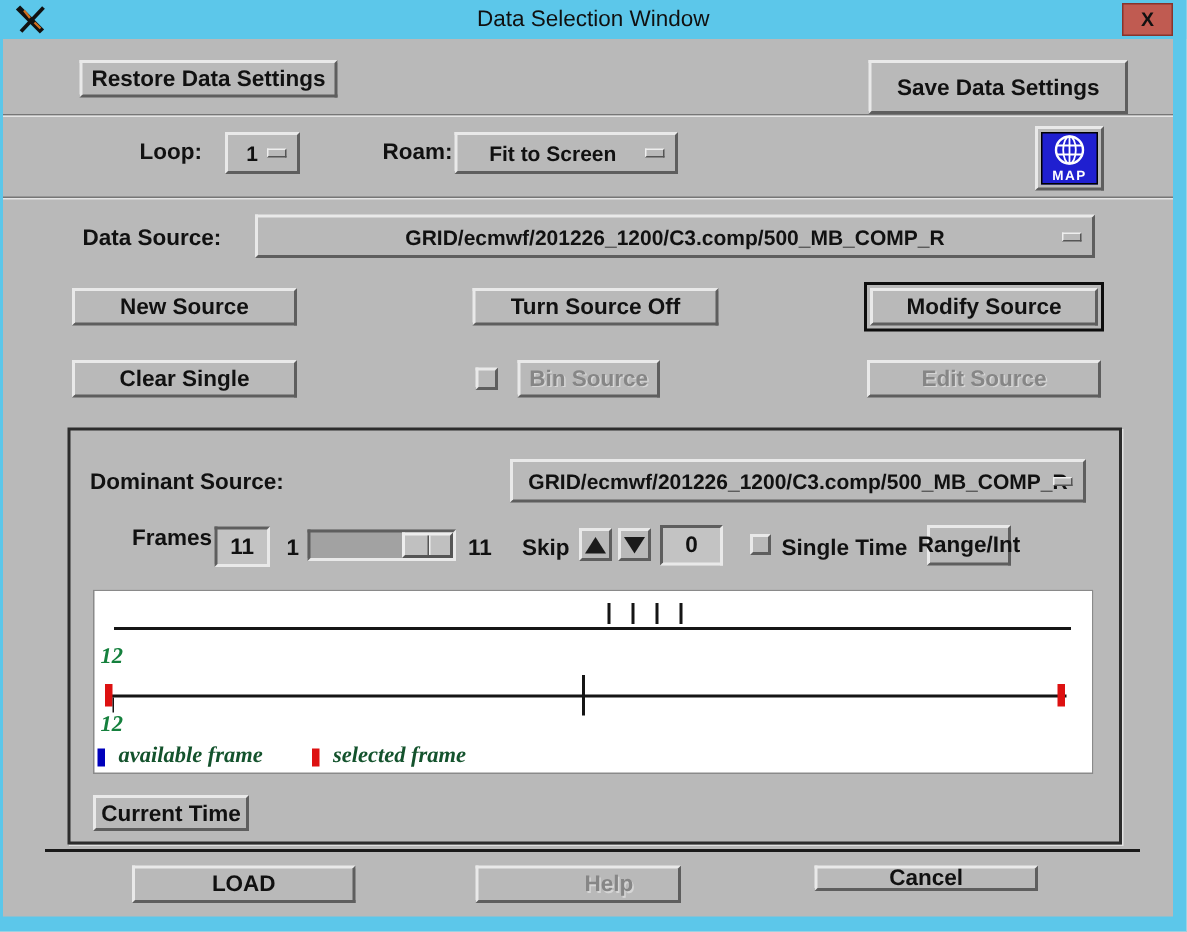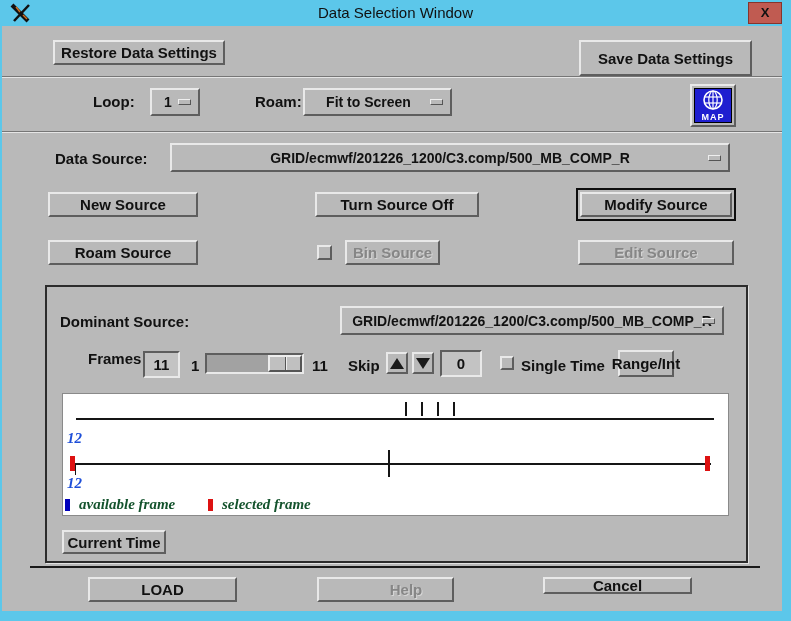--- a/index.html
+++ b/index.html
@@ -72,21 +72,21 @@
   
   .tl-panel { position:absolute; left:60px; top:367px; width:667px; height:123px; background:#ffffff;
               border:1px solid #8a8a8a; }
   .tl-topline { position:absolute; left:13px; right:14px; top:24px; height:2px; background:#151515; }
   .avail-tick { position:absolute; bottom:99px; width:2px; height:14px; background:#151515; }
   .tl-botline { position:absolute; left:8px; right:17px; top:69px; height:2px; background:#151515; }
   .sel-mark { position:absolute; top:62px; width:5px; height:15px; }
   .tl-subtick { position:absolute; left:12px; top:71px; width:1px; height:10px; background:#151515; }
   .cursor { position:absolute; top:56px; width:2px; height:27px; background:#151515; }
   .tl-time { position:absolute; left:4px; font-family:"Liberation Serif", serif; font-style:italic;
-             font-weight:bold; font-size:15px; color:#1d4ed8; }
+             font-weight:bold; font-size:15px; color:#15803d; }
   .legend { position:absolute; left:2px; top:102px; height:16px; }
   .legend-item { position:absolute; display:flex; align-items:center; }
   .swatch { width:5px; height:12px; margin-right:9px; }
   .legend-label { font-family:Liberation Serif, serif; font-style:italic; font-weight:bold;
                   font-size:15px; color:#14532d; white-space:nowrap; }
 
   .dark-sep { position:absolute; left:28px; right:22px; top:540px; height:2px; background:#1a1a1a; }
 </style>
 </head>
 <body>
@@ -144,21 +144,21 @@
       <span>GRID/ecmwf/201226_1200/C3.comp/500_MB_COMP_R</span>
       <span class="opt-dash"></span>
     </div>
 
     <div class="btn raised" style="left:46px; top:166px; width:150px; height:25px;">New Source</div>
     <div class="btn raised" style="left:313px; top:166px; width:164px; height:25px;">Turn Source Off</div>
     <div class="default-ring" style="left:574px; top:162px; width:160px; height:33px;">
       <div class="btn raised">Modify Source</div>
     </div>
 
-    <div class="btn raised" style="left:46px; top:214px; width:150px; height:25px;">Roam Source</div>
+    <div class="btn raised" style="left:46px; top:214px; width:150px; height:25px;">Clear Single</div>
     <div class="checkbox" style="left:315px; top:219px; width:15px; height:15px;"></div>
     <div class="btn raised disabled" style="left:343px; top:214px; width:95px; height:25px;">Bin Source</div>
     <div class="btn raised disabled" style="left:576px; top:214px; width:156px; height:25px;">Edit Source</div>
 
     <div class="groupbox"></div>
 
     <div class="label" style="left:58px; top:287px;">Dominant Source:</div>
     <div class="optmenu raised" style="left:338px; top:280px; width:384px; height:29px;">
       <span>GRID/ecmwf/201226_1200/C3.comp/500_MB_COMP_R</span>
       <span class="opt-dash"></span>

